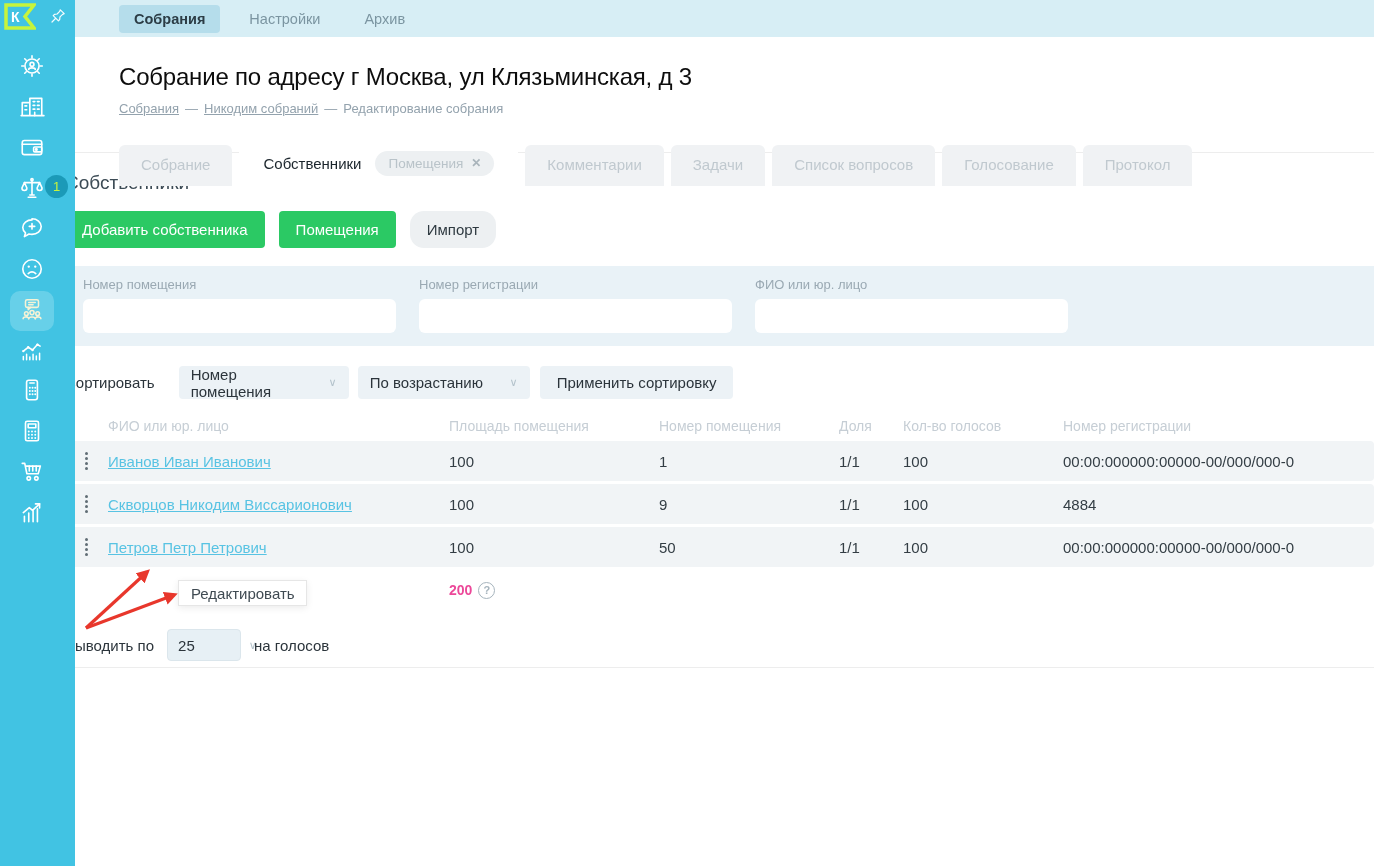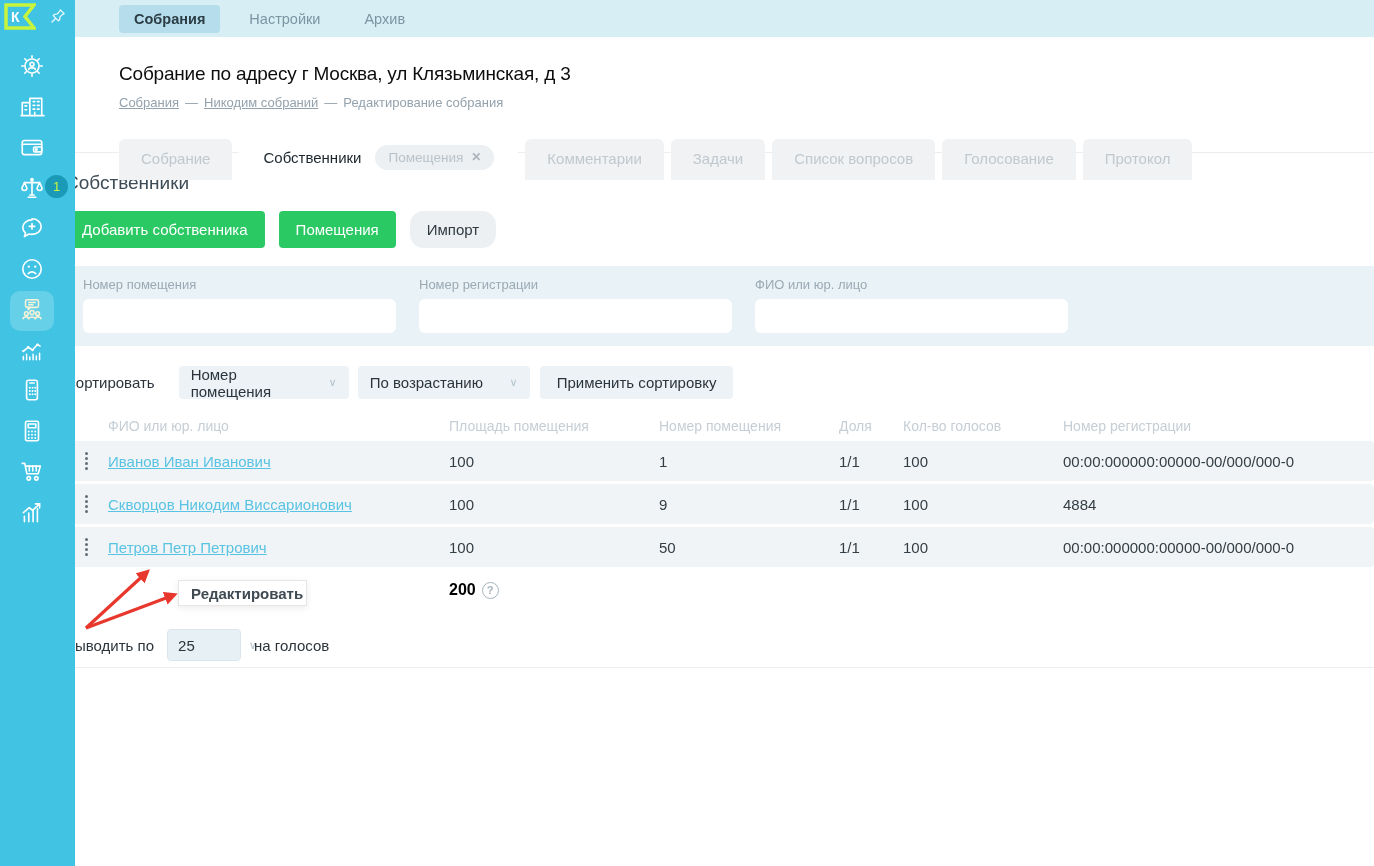--- a/index.html
+++ b/index.html
@@ -36,21 +36,21 @@
     position:absolute; left:75px; top:0; width:1299px; height:37px;
     background:#d7eef5; display:flex; align-items:center; padding-left:44px; gap:14px;
     z-index:5;
   }
   .topnav-pill {
     padding:6px 15px; border-radius:4px; font-size:14.5px; color:#7b95a1; cursor:pointer;
   }
   .topnav-pill.active { background:#b5ddeb; color:#2c3d46; font-weight:700; }
   
   .main { position:absolute; left:75px; top:37px; width:1299px; height:829px; background:#fff; }
-  .page-title { margin:26px 0 0 44px; font-size:19px; font-weight:500; color:#0d0d0d; letter-spacing:-0.2px; }
+  .page-title { margin:26px 0 0 44px; font-size:24px; font-weight:500; color:#0d0d0d; letter-spacing:-0.2px; }
   .breadcrumbs { margin:10px 0 0 44px; font-size:13px; color:#93a2ad; }
   .breadcrumbs a { color:#93a2ad; text-decoration:underline; cursor:pointer; }
   .bc-sep { margin:0 6px; }
   
   .tabs {
     margin:23px 0 0 44px; display:flex; align-items:flex-end; gap:7px;
     height:47px; position:relative; z-index:3;
   }
   .tab {
     background:#f0f2f4; color:#c0c9cf; font-size:15px;
@@ -106,38 +106,38 @@
   .table { margin-top:18px; }
   .t-grid { display:grid; grid-template-columns:43px 341px 210px 180px 64px 160px auto; align-items:center; }
   .t-head { height:18px; margin-bottom:6px; font-size:14px; color:#c6ced5; }
   .t-row { background:#f1f4f6; border-radius:4px; height:40px; margin-bottom:3px; font-size:15px; color:#333d44; }
   .kebab { display:flex; flex-direction:column; gap:2px; align-items:center; justify-content:center;
            width:100%; cursor:pointer; }
   .kebab i { width:3px; height:3px; border-radius:50%; background:#616d75; display:block; }
   .owner-link { color:#58c3e3; text-decoration:underline; cursor:pointer; }
   .total-row { margin-top:13px; height:20px; }
   .total-cell { display:flex; align-items:center; }
-  .total-num { font-weight:700; color:#000000; font-size:16px; }
+  .total-num { font-weight:700; color:#ec4899; font-size:14px; }
   .help-circle {
     width:17px; height:17px; border:1.4px solid #a6b4bd; border-radius:50%;
     color:#a6b4bd; font-size:11px; font-weight:700; display:inline-flex;
     align-items:center; justify-content:center; margin-left:6px; cursor:pointer;
   }
   
   .pagination { margin-top:29px; display:flex; align-items:center; gap:13px; font-size:15px; color:#2b343b; }
   .page-select {
     width:74px; height:32px; background:#e7f0f5; border:1px solid #dbe6ec; border-radius:4px;
     display:flex; align-items:center; justify-content:space-between; padding:0 10px; cursor:pointer;gap:40px;
   }
   
   .context-menu {
     position:absolute; left:178px; top:580px; width:129px; height:26px;
     background:#fff; border:1px solid #e6e6e6; box-shadow:0 2px 7px rgba(0,0,0,.08);
     display:flex; align-items:center; padding-left:12px;
-    font-size:15px; color:#3f4a52; z-index:7; cursor:pointer;font-weight:bold;
+    font-size:15px; color:#3f4a52; z-index:7; cursor:pointer;
   }
   .arrows { position:absolute; left:0; top:0; width:1374px; height:866px; z-index:8; pointer-events:none; }
 </style>
 </head>
 <body>
 
 <div class="sidebar">
   <div class="logo">
     <svg width="32" height="27" viewBox="0 0 32 27">
       <polygon points="2,2 30,2 21,13.5 30,25 2,25" fill="none" stroke="#c7f43c" stroke-width="3.5"></polygon>

